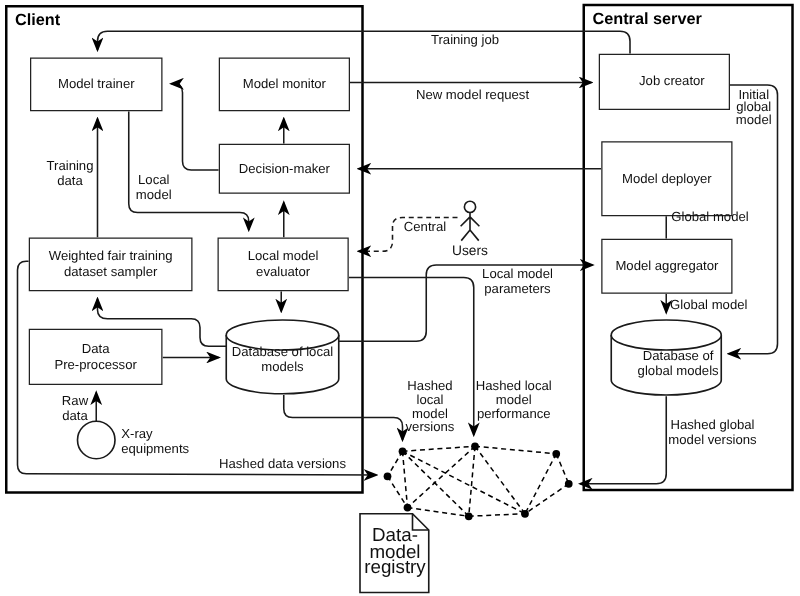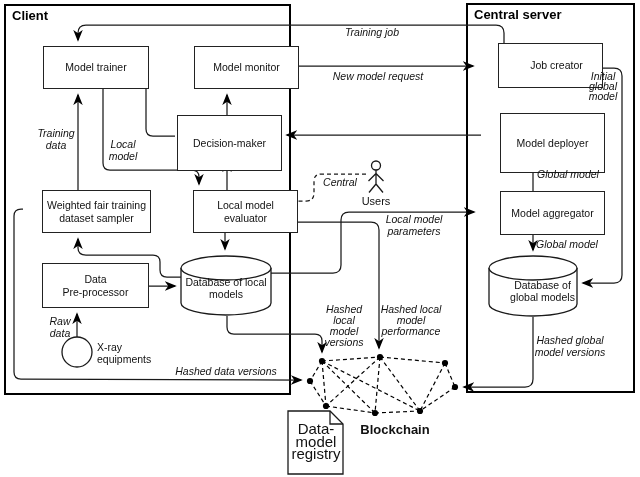--- a/index.html
+++ b/index.html
@@ -3,22 +3,22 @@
 <meta charset="utf-8">
 <style>
   html,body{margin:0;padding:0;background:#fff;}
   #stage{position:relative;width:640px;height:477px;background:#fff;overflow:hidden;
          font-family:"Liberation Sans",sans-serif;color:#111;}
   #diagram-svg{position:absolute;left:0;top:0;z-index:2;}
   .container{position:absolute;border:2.5px solid #000;background:transparent;z-index:1;box-sizing:border-box;}
   .container .ctitle{position:absolute;left:6px;top:2px;font-weight:bold;font-size:13px;color:#000;}
   .node-box{position:absolute;border:1.3px solid #222;background:#fff;z-index:3;box-sizing:border-box;
             display:flex;align-items:center;justify-content:center;text-align:center;
-            font-size:10.5px;line-height:13px;white-space:pre-line;margin-left:19px;}
-  .lbl{position:absolute;z-index:4;font-style:italic;font-size:10.5px;line-height:11.5px;
+            font-size:10.5px;line-height:13px;white-space:pre-line;}
+  .lbl{position:absolute;z-index:4;font-size:10.5px;line-height:11.5px;
        text-align:center;white-space:pre-line;color:#111;}
   .lbl.plain{font-style:normal;}
   .lbl.left{text-align:left;}
   .cyl-text{position:absolute;z-index:4;font-size:10.5px;line-height:12px;text-align:center;white-space:pre-line;}
   .doc-text{position:absolute;z-index:4;font-size:15px;line-height:12.5px;text-align:center;white-space:pre-line;}
   .big-label{position:absolute;z-index:4;font-weight:bold;font-size:13px;text-align:center;}
 </style>
 </head>
 <body>
 
@@ -128,22 +128,22 @@
         <circle cx="310" cy="381" r="3.1" fill="#000000"></circle>
         <circle cx="455" cy="387" r="3.1" fill="#000000"></circle>
         <circle cx="326" cy="406" r="3.1" fill="#000000"></circle>
         <circle cx="375" cy="413" r="3.1" fill="#000000"></circle>
         <circle cx="420" cy="411" r="3.1" fill="#000000"></circle>
       </g>
   </svg>
 
   <div class="node-box" style="left:24px;top:46px;width:106px;height:43px;"><span>Model trainer</span></div>
   <div class="node-box" style="left:175px;top:46px;width:105px;height:43px;"><span>Model monitor</span></div>
-  <div class="node-box" style="left:158px;top:115px;width:105px;height:56px;"><span>Decision-maker</span></div>
-  <div class="node-box" style="left:23px;top:190px;width:109px;height:43px;text-align:center;"><span>Weighted fair training
+  <div class="node-box" style="left:175px;top:115px;width:105px;height:40px;"><span>Decision-maker</span></div>
+  <div class="node-box" style="left:23px;top:190px;width:131px;height:43px;text-align:center;"><span>Weighted fair training
 dataset sampler</span></div>
   <div class="node-box" style="left:174px;top:190px;width:105px;height:43px;"><span>Local model
 evaluator</span></div>
   <div class="node-box" style="left:23px;top:263px;width:107px;height:45px;"><span>Data
 Pre-processor</span></div>
 
   <div class="node-box" style="left:479px;top:43px;width:105px;height:45px;padding-left:12px;"><span>Job creator</span></div>
   <div class="node-box" style="left:481px;top:113px;width:105px;height:60px;"><span>Model deployer</span></div>
   <div class="node-box" style="left:481px;top:191px;width:105px;height:44px;align-items:center;"><span>Model aggregator</span></div>
 
@@ -178,15 +178,14 @@
   <div class="lbl" style="left:315px;top:304px;width:58px;line-height:11px;">Hashed
 local
 model
 versions</div>
   <div class="lbl" style="left:376px;top:304px;width:70px;line-height:11px;">Hashed local
 model
 performance</div>
   <div class="lbl" style="left:526px;top:335px;width:88px;">Hashed global
 model versions</div>
 
-  <div class="big-label" style="left:345px;top:422px;width:100px;">Blockchain</div>
 
 </div>
 
 </body></html>

